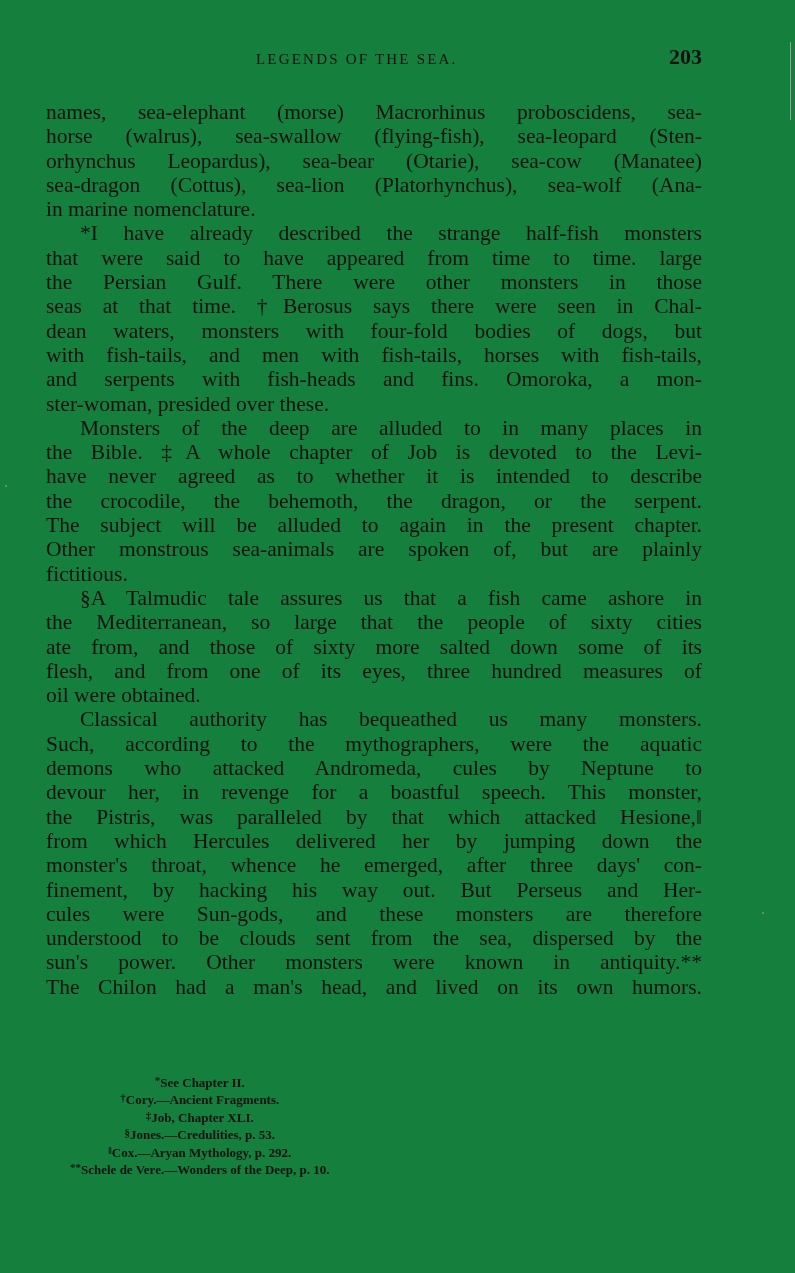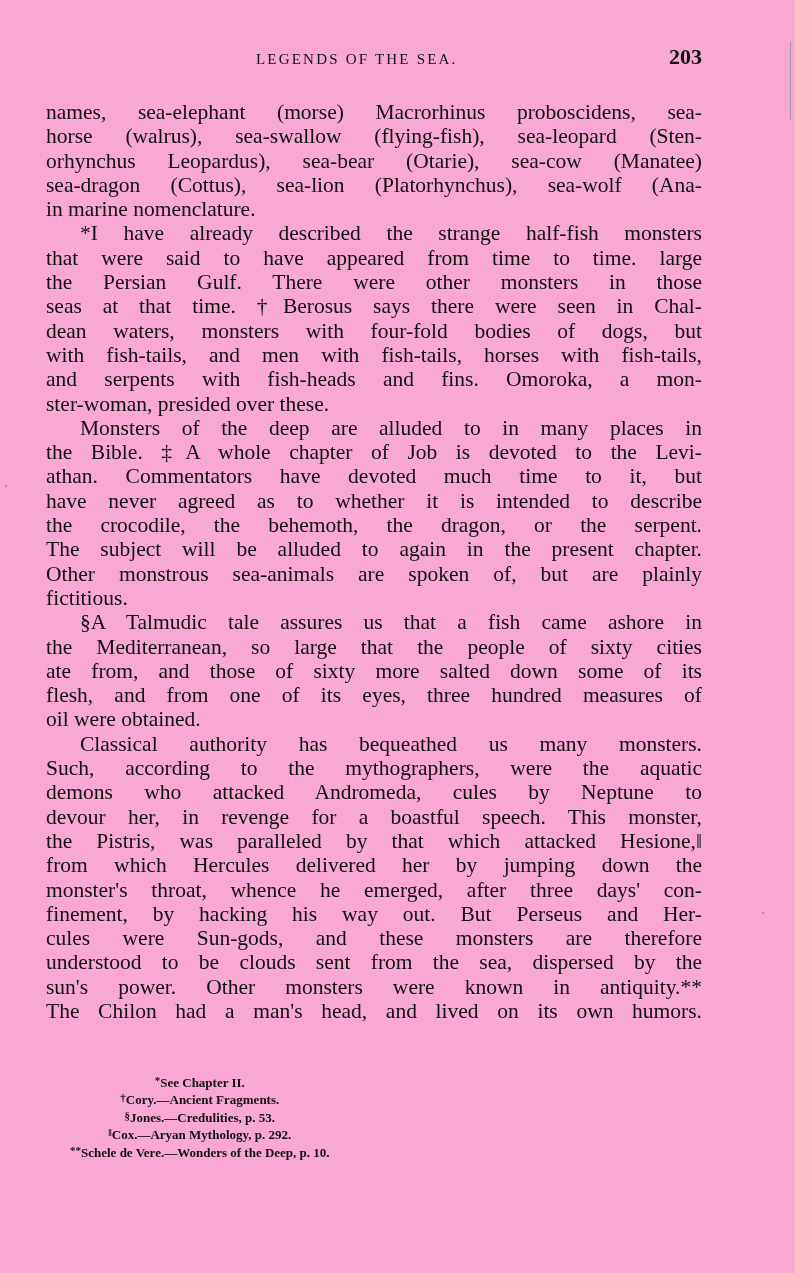--- a/index.html
+++ b/index.html
@@ -1,17 +1,17 @@
 <!DOCTYPE html>
 <html><head>
 <meta charset="utf-8">
 <style>
   html, body { margin: 0; padding: 0; background: #ffffff; }
   body { width: 795px; height: 1273px; position: relative; overflow: hidden; color: #111; }
-  .page { position: absolute; left: 0; top: 0; width: 795px; height: 1273px; background: #f9a8d4; }
+  .page { position: absolute; left: 0; top: 0; width: 795px; height: 1273px; background: #15803d; }
   .edge-line { position: absolute; left: 790px; top: 42px; width: 1px; height: 78px; background: #9a9a9a; }
   .header { position: absolute; left: 46px; top: 46px; width: 656px; height: 30px; font-family: "Liberation Serif", serif; }
   .running-title { position: absolute; left: 210px; top: 5px; font-size: 15px; letter-spacing: 2.2px; }
   .page-number { position: absolute; right: 0; top: -2px; font-size: 22px; font-weight: bold; }
   .body-text { position: absolute; left: 46px; top: 100px; width: 656px; font-family: "Liberation Serif", serif; font-size: 21.5px; line-height: 24.3px; text-align: justify; }
   .line { display: block; text-align: justify; text-align-last: justify; white-space: nowrap; height: 24.3px; }
   .line.last { text-align-last: left; }
   .footnotes { position: absolute; left: 70px; top: 1073px; font-family: "Liberation Serif", serif; font-size: 13px; line-height: 14.4px; font-weight: bold; text-align: center; }
   .fn { display: block; }
   .mark { font-size: 11px; vertical-align: 3px; }
@@ -37,21 +37,20 @@
       <div class="line" style="padding-left: 34px;">*I have already described the strange half-fish monsters</div>
       <div class="line">that were said to have appeared from time to time. large</div>
       <div class="line">the Persian Gulf. There were other monsters in those</div>
       <div class="line">seas at that time. †Berosus says there were seen in Chal-</div>
       <div class="line">dean waters, monsters with four-fold bodies of dogs, but</div>
       <div class="line">with fish-tails, and men with fish-tails, horses with fish-tails,</div>
       <div class="line">and serpents with fish-heads and fins. Omoroka, a mon-</div>
       <div class="line last">ster-woman, presided over these.</div>
       <div class="line" style="padding-left: 34px;">Monsters of the deep are alluded to in many places in</div>
       <div class="line">the Bible. ‡A whole chapter of Job is devoted to the Levi-</div>
-      <div class="line">athan. Commentators have devoted much time to it, but</div>
       <div class="line">have never agreed as to whether it is intended to describe</div>
       <div class="line">the crocodile, the behemoth, the dragon, or the serpent.</div>
       <div class="line">The subject will be alluded to again in the present chapter.</div>
       <div class="line">Other monstrous sea-animals are spoken of, but are plainly</div>
       <div class="line last">fictitious.</div>
       <div class="line" style="padding-left: 34px;">§A Talmudic tale assures us that a fish came ashore in</div>
       <div class="line">the Mediterranean, so large that the people of sixty cities</div>
       <div class="line">ate from, and those of sixty more salted down some of its</div>
       <div class="line">flesh, and from one of its eyes, three hundred measures of</div>
       <div class="line last">oil were obtained.</div>
@@ -65,20 +64,21 @@
       <div class="line">finement, by hacking his way out. But Perseus and Her-</div>
       <div class="line">cules were Sun-gods, and these monsters are therefore</div>
       <div class="line">understood to be clouds sent from the sea, dispersed by the</div>
       <div class="line">sun's power. Other monsters were known in antiquity.**</div>
       <div class="line">The Chilon had a man's head, and lived on its own humors.</div>
     </div>
 
   <div class="footnotes" id="fns">
       <div class="fn"><span class="mark">*</span><span>See Chapter II.</span></div>
       <div class="fn"><span class="mark">†</span><span>Cory.—Ancient Fragments.</span></div>
+      <div class="fn"><span class="mark">‡</span><span>Job, Chapter XLI.</span></div>
       <div class="fn"><span class="mark">§</span><span>Jones.—Credulities, p. 53.</span></div>
       <div class="fn"><span class="mark">‖</span><span>Cox.—Aryan Mythology, p. 292.</span></div>
       <div class="fn"><span class="mark">**</span><span>Schele de Vere.—Wonders of the Deep, p. 10.</span></div>
     </div>
 
   <div class="stray-dot" style="left:5px;top:485px;"></div>
   <div class="stray-dot" style="left:762px;top:912px;"></div>
 </div>
 
 </body></html>

